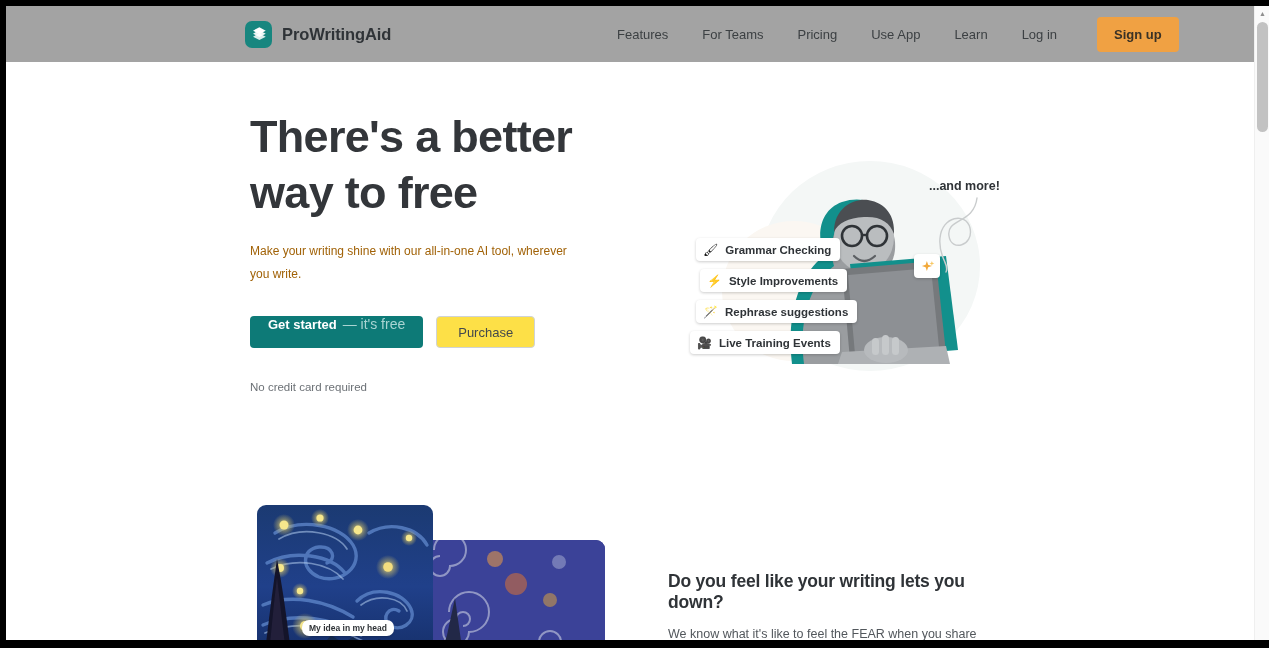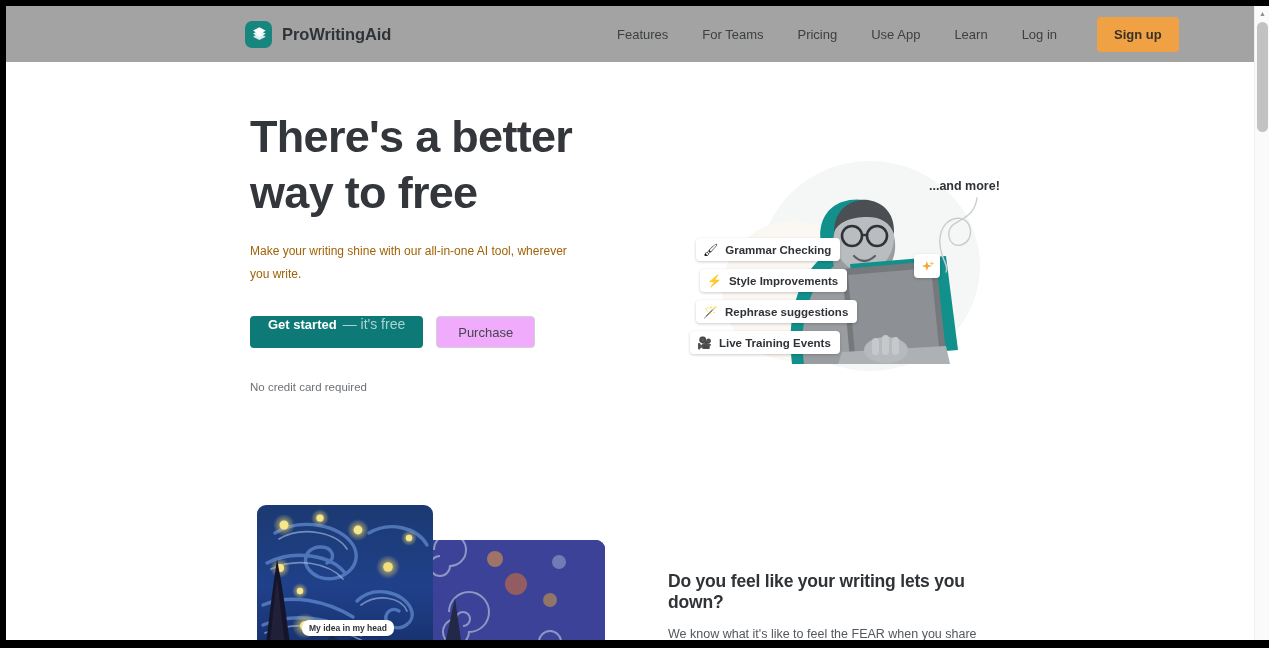--- a/index.html
+++ b/index.html
@@ -164,21 +164,21 @@
   #get-started-label {
     color: #ffffff;
     font-size: 13px;
     font-weight: bold;
   }
   #get-started-note {
     color: #a9d4d2;
     font-size: 14px;
   }
   #purchase-button {
-    background: #f0abfc;
+    background: #fde047;
     border: 1px solid #cfd3d6;
     border-radius: 4px;
     height: 32px;
     padding: 0 21px;
     font-size: 13px;
     color: #43484d;
     cursor: pointer;
     font-family: "Liberation Sans", sans-serif;
   }
   #no-card-note {

